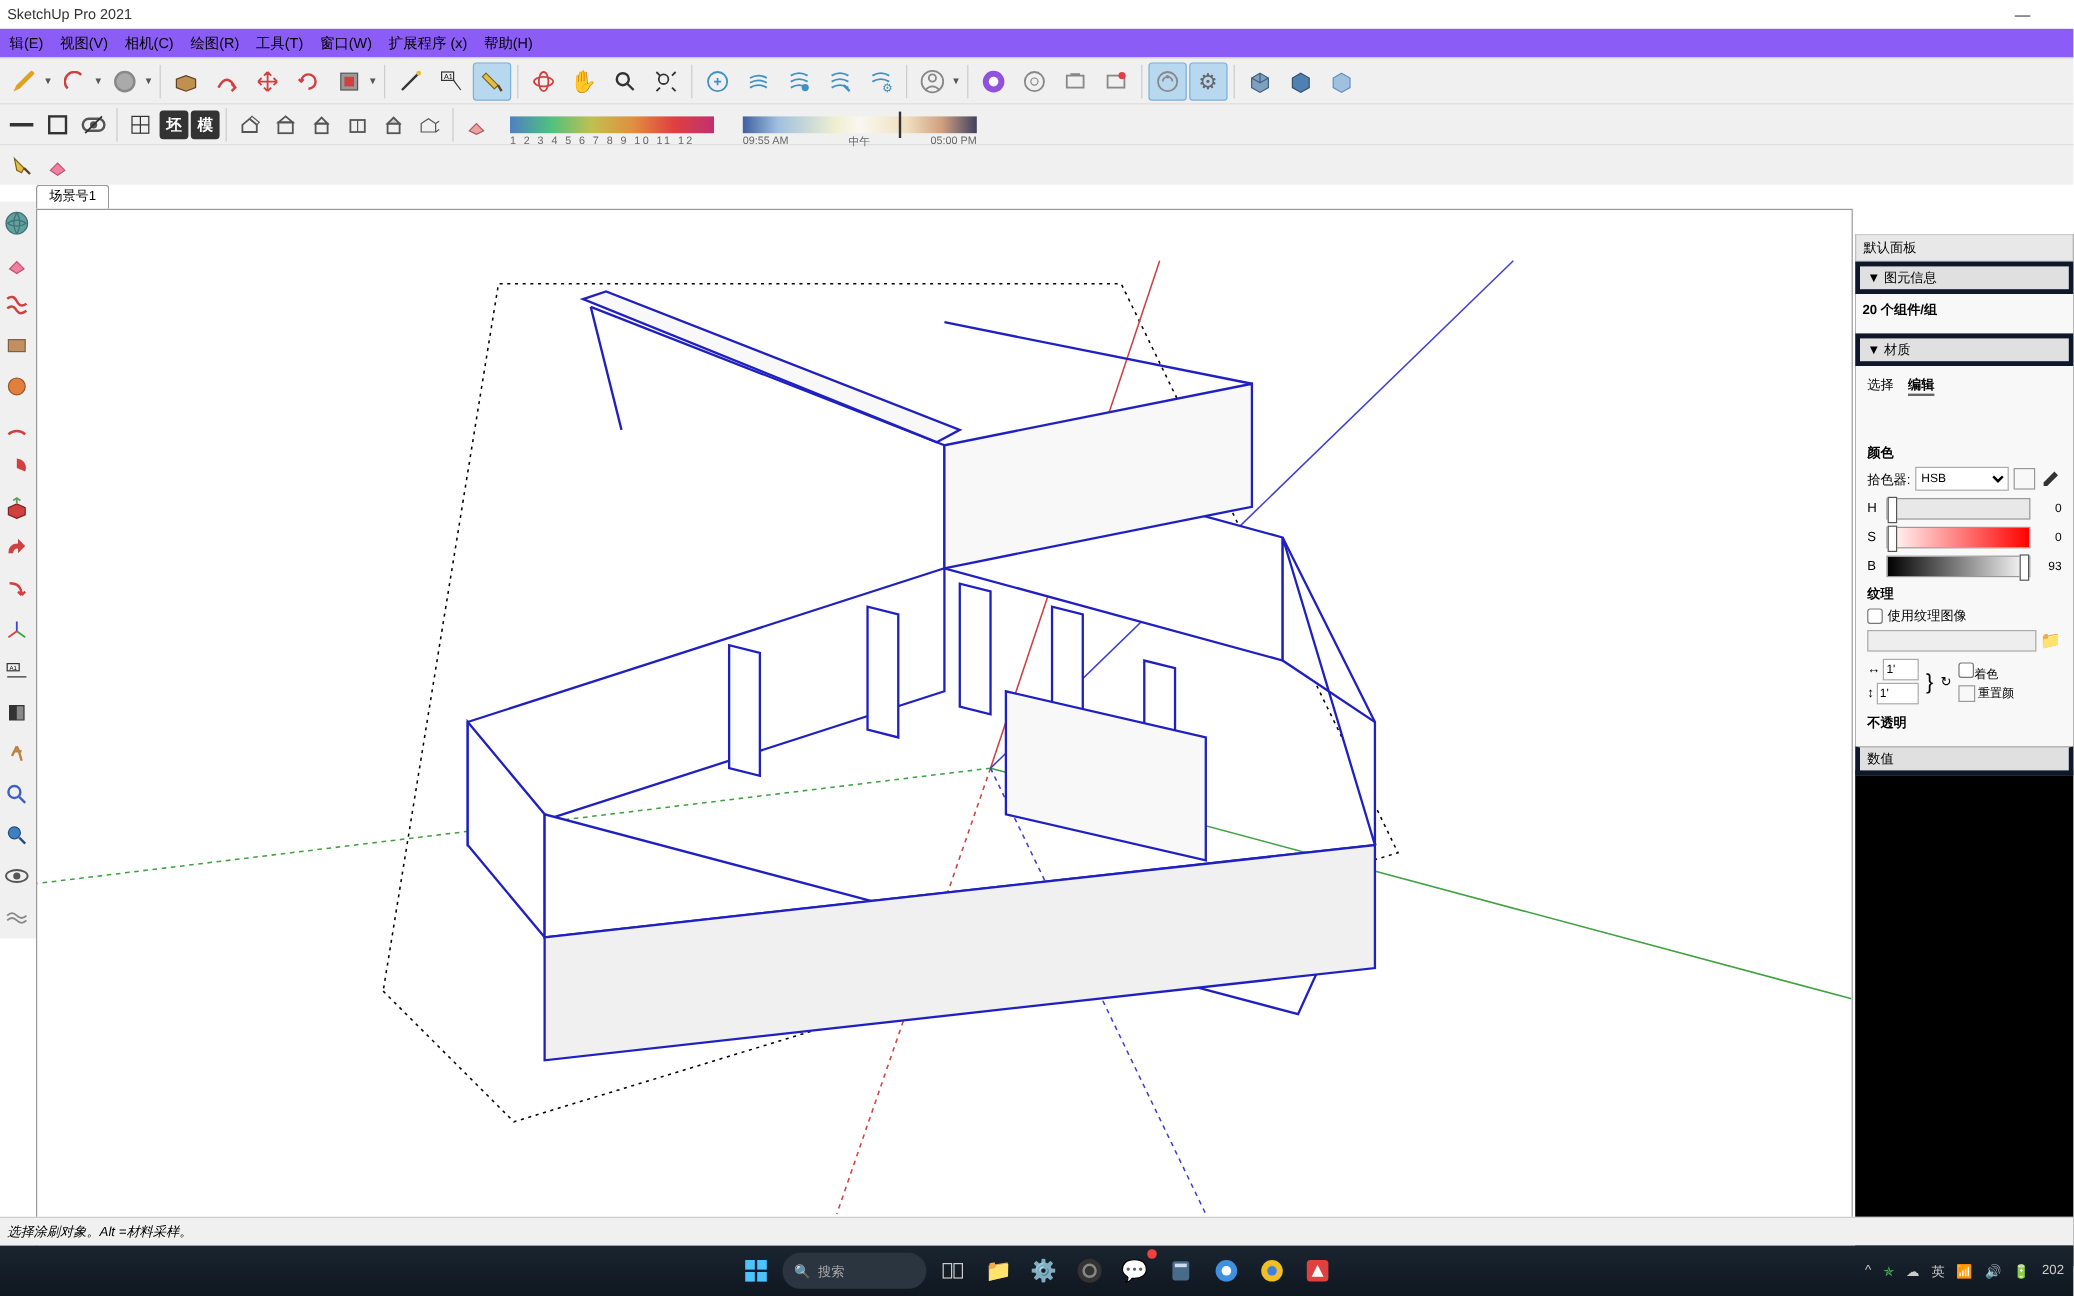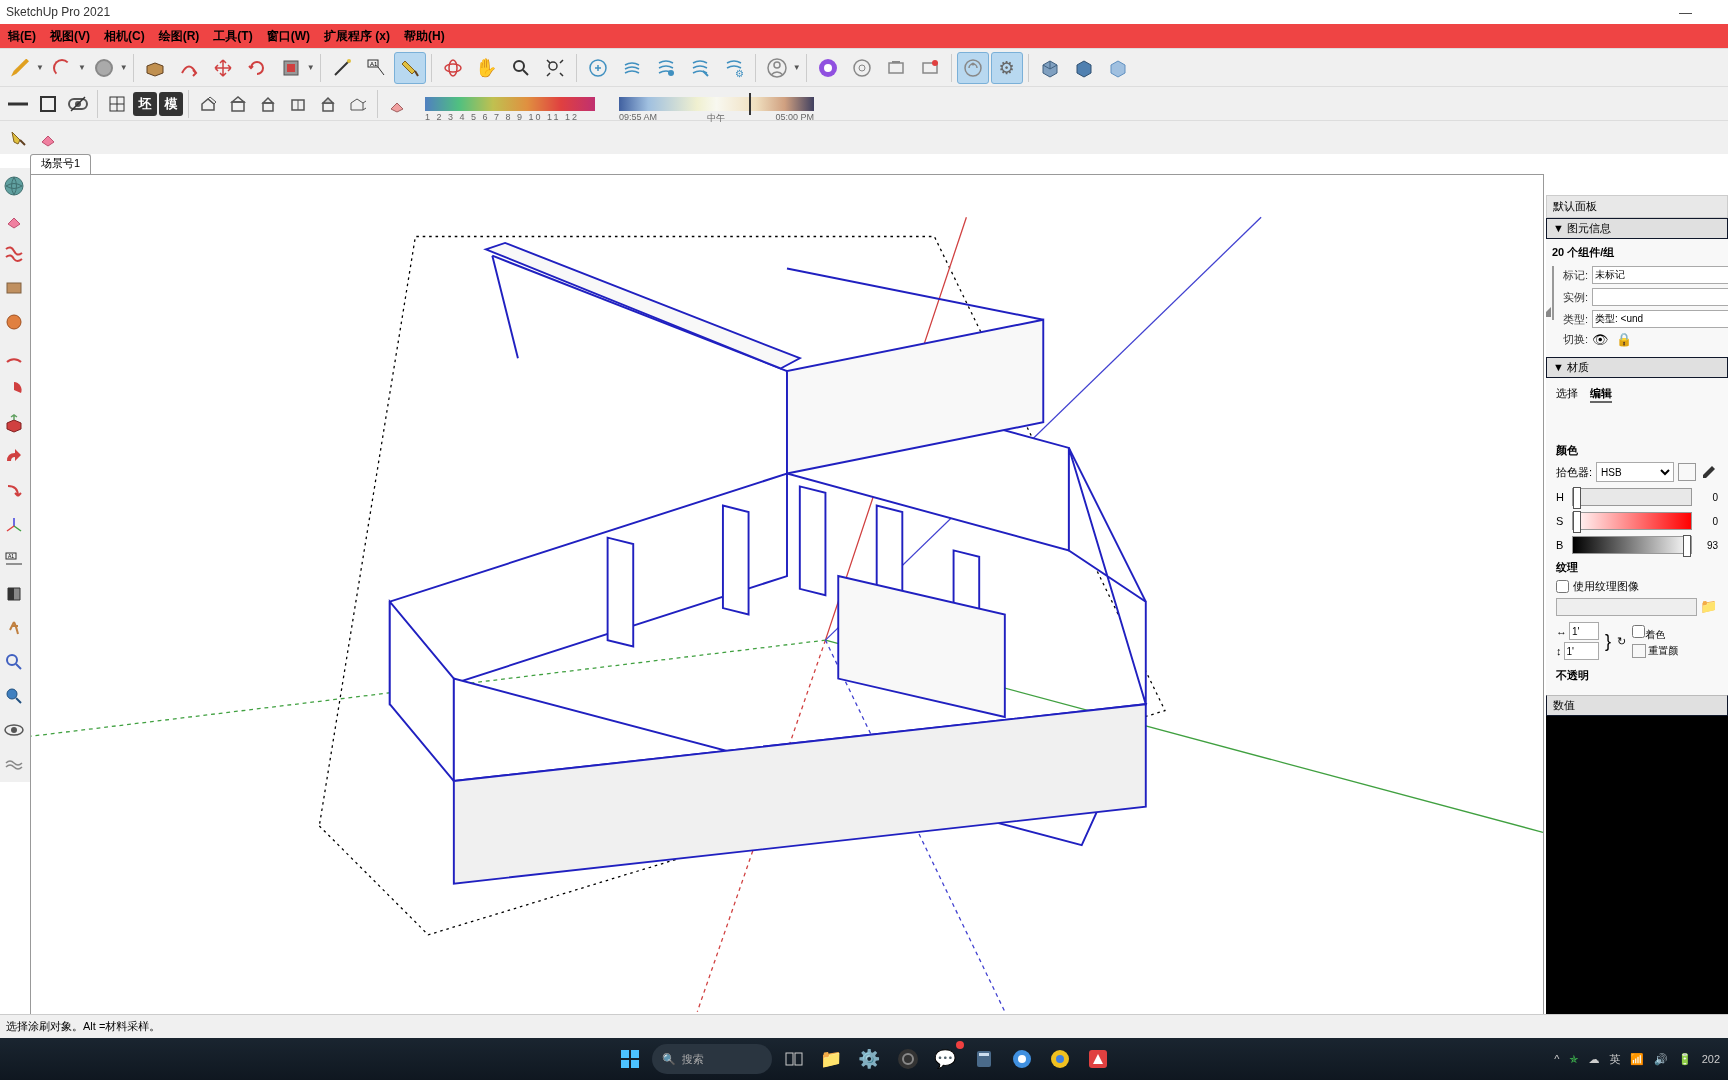--- a/index.html
+++ b/index.html
@@ -3,21 +3,21 @@
 <meta charset="utf-8">
 <style>
 * { margin: 0; padding: 0; box-sizing: border-box; font-family: "Microsoft YaHei", sans-serif; }
 body { background: #fff; width: 1728px; height: 1080px; overflow: hidden; position: relative; }
 
 
 .titlebar { height: 24px; background: #fff; display: flex; align-items: center; padding: 0 6px; font-size: 12px; color: #333; justify-content: space-between; }
 .titlebar-controls { display: flex; gap: 18px; margin-right: 30px; font-size: 13px; }
 
 
-.menubar { height: 24px; background: #ef4444; display: flex; align-items: center; padding: 0 2px; font-size: 12px; gap: 2px; font-weight: bold; }
+.menubar { height: 24px; background: #8b5cf6; display: flex; align-items: center; padding: 0 2px; font-size: 12px; gap: 2px; }
 .menu-item { padding: 2px 6px; cursor: default; }
 
 
 .toolbar-row { height: 38px; background: #f0f0f0; border-top: 1px solid #ddd; display: flex; align-items: center; padding: 0 4px; gap: 2px; }
 .toolbar-row2 { height: 34px; }
 .toolbar-row3 { height: 34px; }
 .tb-btn { width: 32px; height: 32px; display: flex; align-items: center; justify-content: center; cursor: pointer; border-radius: 3px; }
 .tb-btn.small { width: 28px; height: 28px; }
 .tb-btn.active { background: #b8d8f0; border: 1px solid #7ab0d8; }
 .tb-sep { width: 1px; height: 28px; background: #ccc; margin: 0 3px; }
@@ -39,21 +39,21 @@
 .scene-tabs { position: absolute; left: 30px; top: 154px; height: 20px; display: flex; }
 .scene-tab { background: #fff; border: 1px solid #999; border-bottom: none; padding: 1px 10px; font-size: 11px; border-radius: 3px 3px 0 0; }
 
 
 .viewport { position: absolute; left: 30px; top: 174px; right: 184px; bottom: 25px; background: #fff; border: 1px solid #999; overflow: hidden; }
 .viewport svg { width: 100%; height: 100%; }
 
 
 .right-panel { position: absolute; right: 0; top: 195px; width: 182px; background: #000000; bottom: 25px; overflow: hidden; font-size: 11px; }
 .panel-header { background: #e8e8e8; border: 1px solid #ccc; padding: 3px 6px; font-size: 11px; }
-.panel-section { background: #e0e0e0; border: 1px solid #0f172a; padding: 2px 6px; font-size: 11px; cursor: pointer; }
+.panel-section { background: #e0e0e0; border: 4px solid #0f172a; padding: 2px 6px; font-size: 11px; cursor: pointer; }
 .panel-body { background: #f8f8f8; padding: 6px; }
 .info-row { display: flex; align-items: center; margin-bottom: 4px; gap: 4px; }
 .info-label { font-size: 11px; color: #333; min-width: 28px; text-align: right; }
 .info-input { flex: 1; height: 18px; border: 1px solid #aaa; font-size: 10px; padding: 0 2px; }
 .swatch { width: 54px; height: 54px; border: 1px solid #999; background: #fff; }
 .swatch.triangle { position: relative; }
 .swatch.triangle::after { content: ''; position: absolute; bottom: 2px; right: 2px; border: 5px solid transparent; border-bottom-color: #888; border-right-color: #888; }
 
 
 .mat-tabs { display: flex; gap: 12px; padding: 4px 6px; font-size: 11px; }
@@ -65,21 +65,21 @@
 .picker-select { flex: 1; height: 20px; border: 1px solid #aaa; font-size: 10px; background: #fff; }
 .hsb-row { display: flex; align-items: center; gap: 6px; margin-bottom: 6px; }
 .hsb-label { width: 10px; font-size: 11px; }
 .hsb-slider { flex: 1; height: 18px; border: 1px solid #999; position: relative; }
 .hsb-s { background: linear-gradient(to right, #fff, #f00); }
 .hsb-b { background: linear-gradient(to right, #000, #fff); }
 .hsb-val { width: 20px; font-size: 10px; text-align: right; }
 .hsb-thumb { position: absolute; top: -2px; width: 8px; height: 22px; background: #fff; border: 1px solid #555; }
 
 
-.statusbar { position: absolute; bottom: 0; left: 0; right: 0; height: 24px; background: #f0f0f0; border-top: 1px solid #ccc; display: flex; align-items: center; padding: 0 6px; font-size: 11px; }
+.statusbar { position: absolute; bottom: 0; left: 0; right: 0; height: 24px; background: #f0f0f0; border-top: 1px solid #ccc; display: flex; align-items: center; padding: 0 6px; font-size: 11px; font-style: italic; }
 
 
 .taskbar { position: absolute; bottom: 0; left: 0; right: 0; height: 42px; background: linear-gradient(to bottom, #1a2530, #0f1720); display: flex; align-items: center; justify-content: center; z-index: 100; }
 .taskbar-center { display: flex; gap: 6px; align-items: center; }
 .taskbar-icon { width: 32px; height: 32px; display: flex; align-items: center; justify-content: center; border-radius: 4px; font-size: 18px; cursor: pointer; }
 .search-box { background: #2a3540; border-radius: 16px; height: 30px; width: 120px; display: flex; align-items: center; padding: 0 10px; color: #aaa; font-size: 11px; gap: 6px; }
 .tray { position: absolute; right: 8px; display: flex; align-items: center; gap: 10px; color: #ccc; font-size: 11px; }
 
 
 .ico { display: inline-block; }
@@ -536,42 +536,20 @@
       <line x1="810" y1="180" x2="870" y2="300"></line>
     </g>
   </svg>
 </div>
 
 <div class="right-panel">
   <div class="panel-header">默认面板</div>
   <div class="panel-section">▼ <span>图元信息</span></div>
   <div class="panel-body">
     <div style="font-weight:bold;font-size:11px;margin-bottom:6px">20 个组件/组</div>
-    <div style="display:flex;gap:6px">
-      <div class="swatch triangle"></div>
-      <div style="flex:1">
-        <div class="info-row">
-            <span class="info-label">标记:</span>
-            <input class="info-input" value="未标记" style="">
-          </div>
-        <div class="info-row">
-            <span class="info-label">实例:</span>
-            <input class="info-input" style="">
-          </div>
-        <div class="info-row">
-            <span class="info-label">类型:</span>
-            <input class="info-input" value="类型: &lt;und" style="">
-          </div>
-        <div class="info-row">
-            <span class="info-label">切换:</span>
-          <span style="font-size:13px">👁</span>
-          <span style="font-size:13px;margin-left:4px">🔒</span>
-        </div>
-      </div>
-    </div>
   </div>
 
   <div class="panel-section">▼ <span>材质</span></div>
   <div class="panel-body" style="padding:4px">
     <div class="mat-tabs">
       <span class="mat-tab">选择</span>
       <span class="mat-tab active">编辑</span>
     </div>
     <div class="color-section">
       <div class="color-title">颜色</div>

